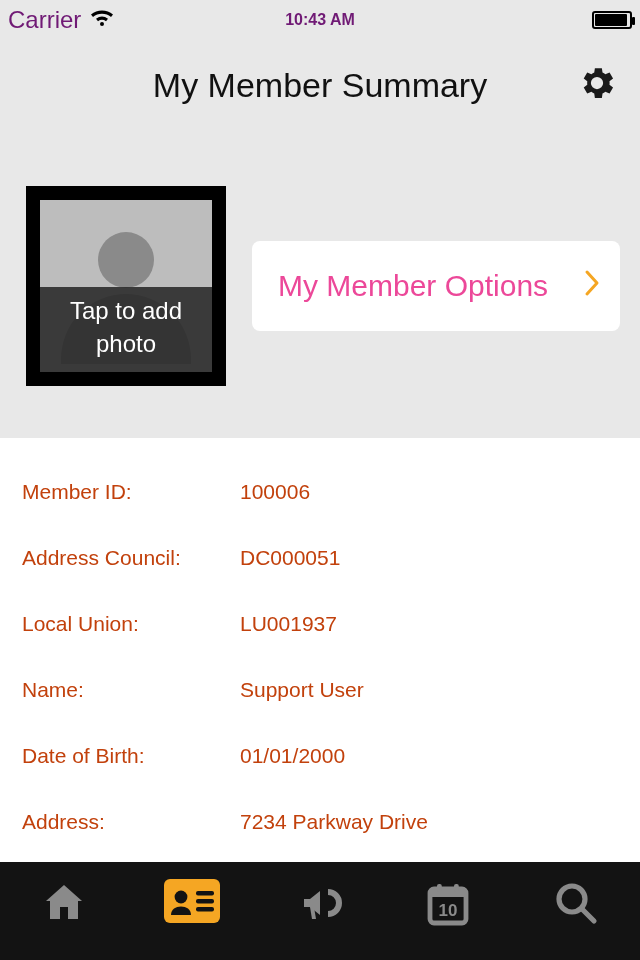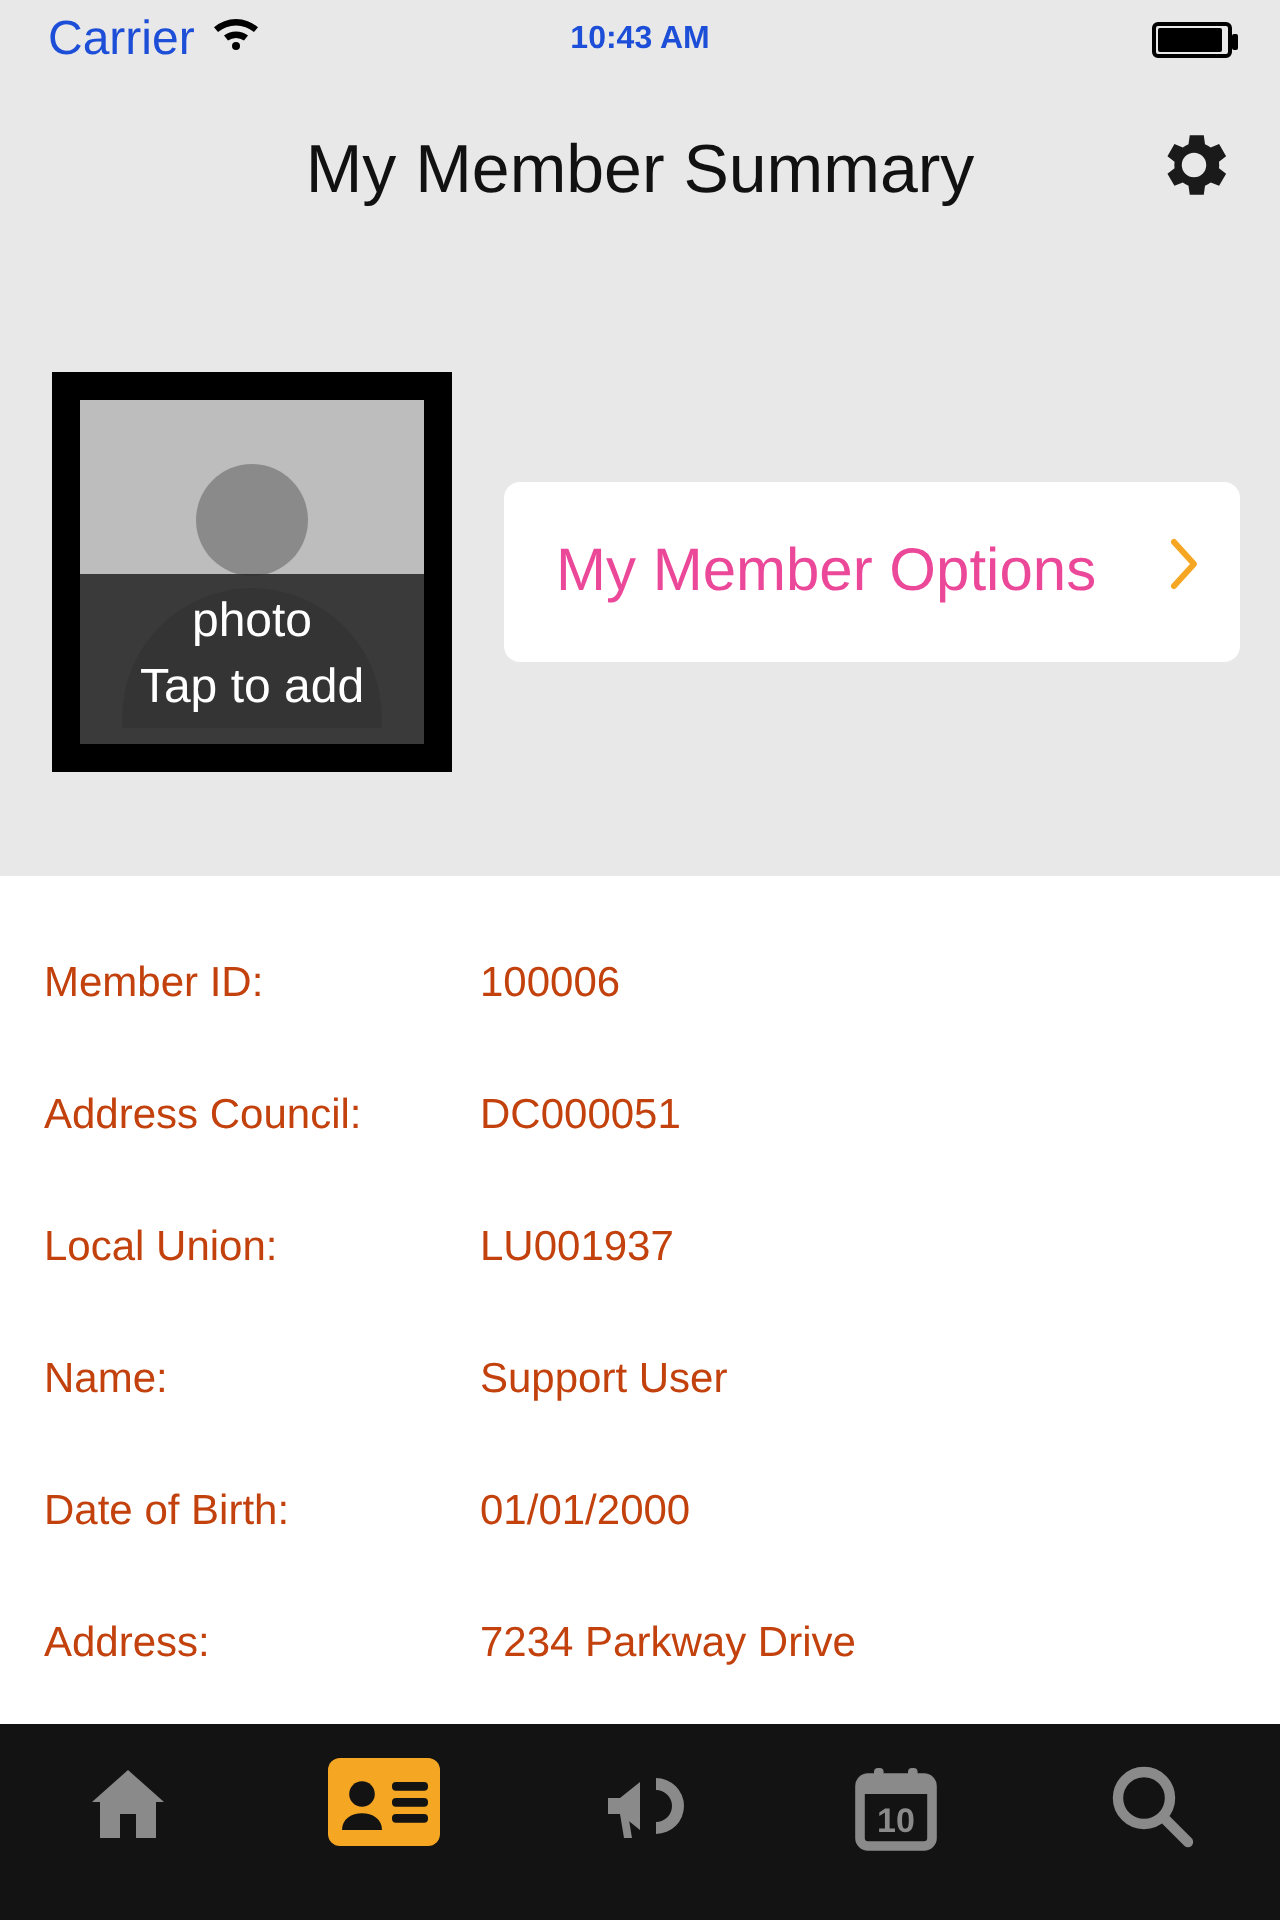--- a/index.html
+++ b/index.html
@@ -1,20 +1,20 @@
 <!DOCTYPE html>
 <html><head>
 <meta charset="utf-8">
 <style>
   * { box-sizing: border-box; margin: 0; padding: 0; }
   html, body { width: 640px; height: 960px; font-family: -apple-system, "Helvetica Neue", Arial, sans-serif; background: #e8e8e8; overflow: hidden; }
   .screen { width: 640px; height: 960px; display: flex; flex-direction: column; background: #e8e8e8; }
 
   
-  .status-bar { height: 40px; display: flex; align-items: center; justify-content: space-between; padding: 0 24px; font-size: 24px; font-weight: 500; color: #1d4ed8; }
+  .status-bar { height: 40px; display: flex; align-items: center; justify-content: space-between; padding: 0 8px; font-size: 24px; font-weight: 500; color: #701a75; }
   .status-left { display:flex; align-items:center; gap:8px; }
   .status-center { position:absolute; left:0; right:0; text-align:center; font-weight:600; font-size:16px; pointer-events:none;}
   .wifi { display:inline-block; }
   .battery { width:40px; height:18px; border:2px solid #000; border-radius:3px; position:relative; }
   .battery::after{ content:""; position:absolute; right:-5px; top:4px; width:3px; height:8px; background:#000; border-radius:1px;}
   .battery .fill{ position:absolute; left:1px; top:1px; bottom:1px; right:3px; background:#000; border-radius:1px;}
 
   
   .nav { height: 90px; position: relative; display:flex; align-items:center; justify-content:center; }
   .nav-title { font-size: 34px; font-weight: 400; color:#111; }
@@ -75,22 +75,22 @@
 
   <div class="upper">
     <div class="photo-frame">
       <div class="photo-inner">
         <div class="silhouette">
           <div class="head"></div>
             <div class="shoulders"></div>
         </div>
       </div>
       <div class="photo-caption">
+        <div>Tap to add</div>
         <div>photo</div>
-        <div>Tap to add</div>
       </div>
     </div>
 
     <div class="options-btn">
       <span class="lbl">My Member Options</span>
       <span class="chev">
         <svg width="16" height="28" viewBox="0 0 16 28" fill="none">
             <path d="M3 3l10 11L3 25" stroke="#f5a623" stroke-width="3" stroke-linecap="round" stroke-linejoin="round"></path>
           </svg>
       </span>

